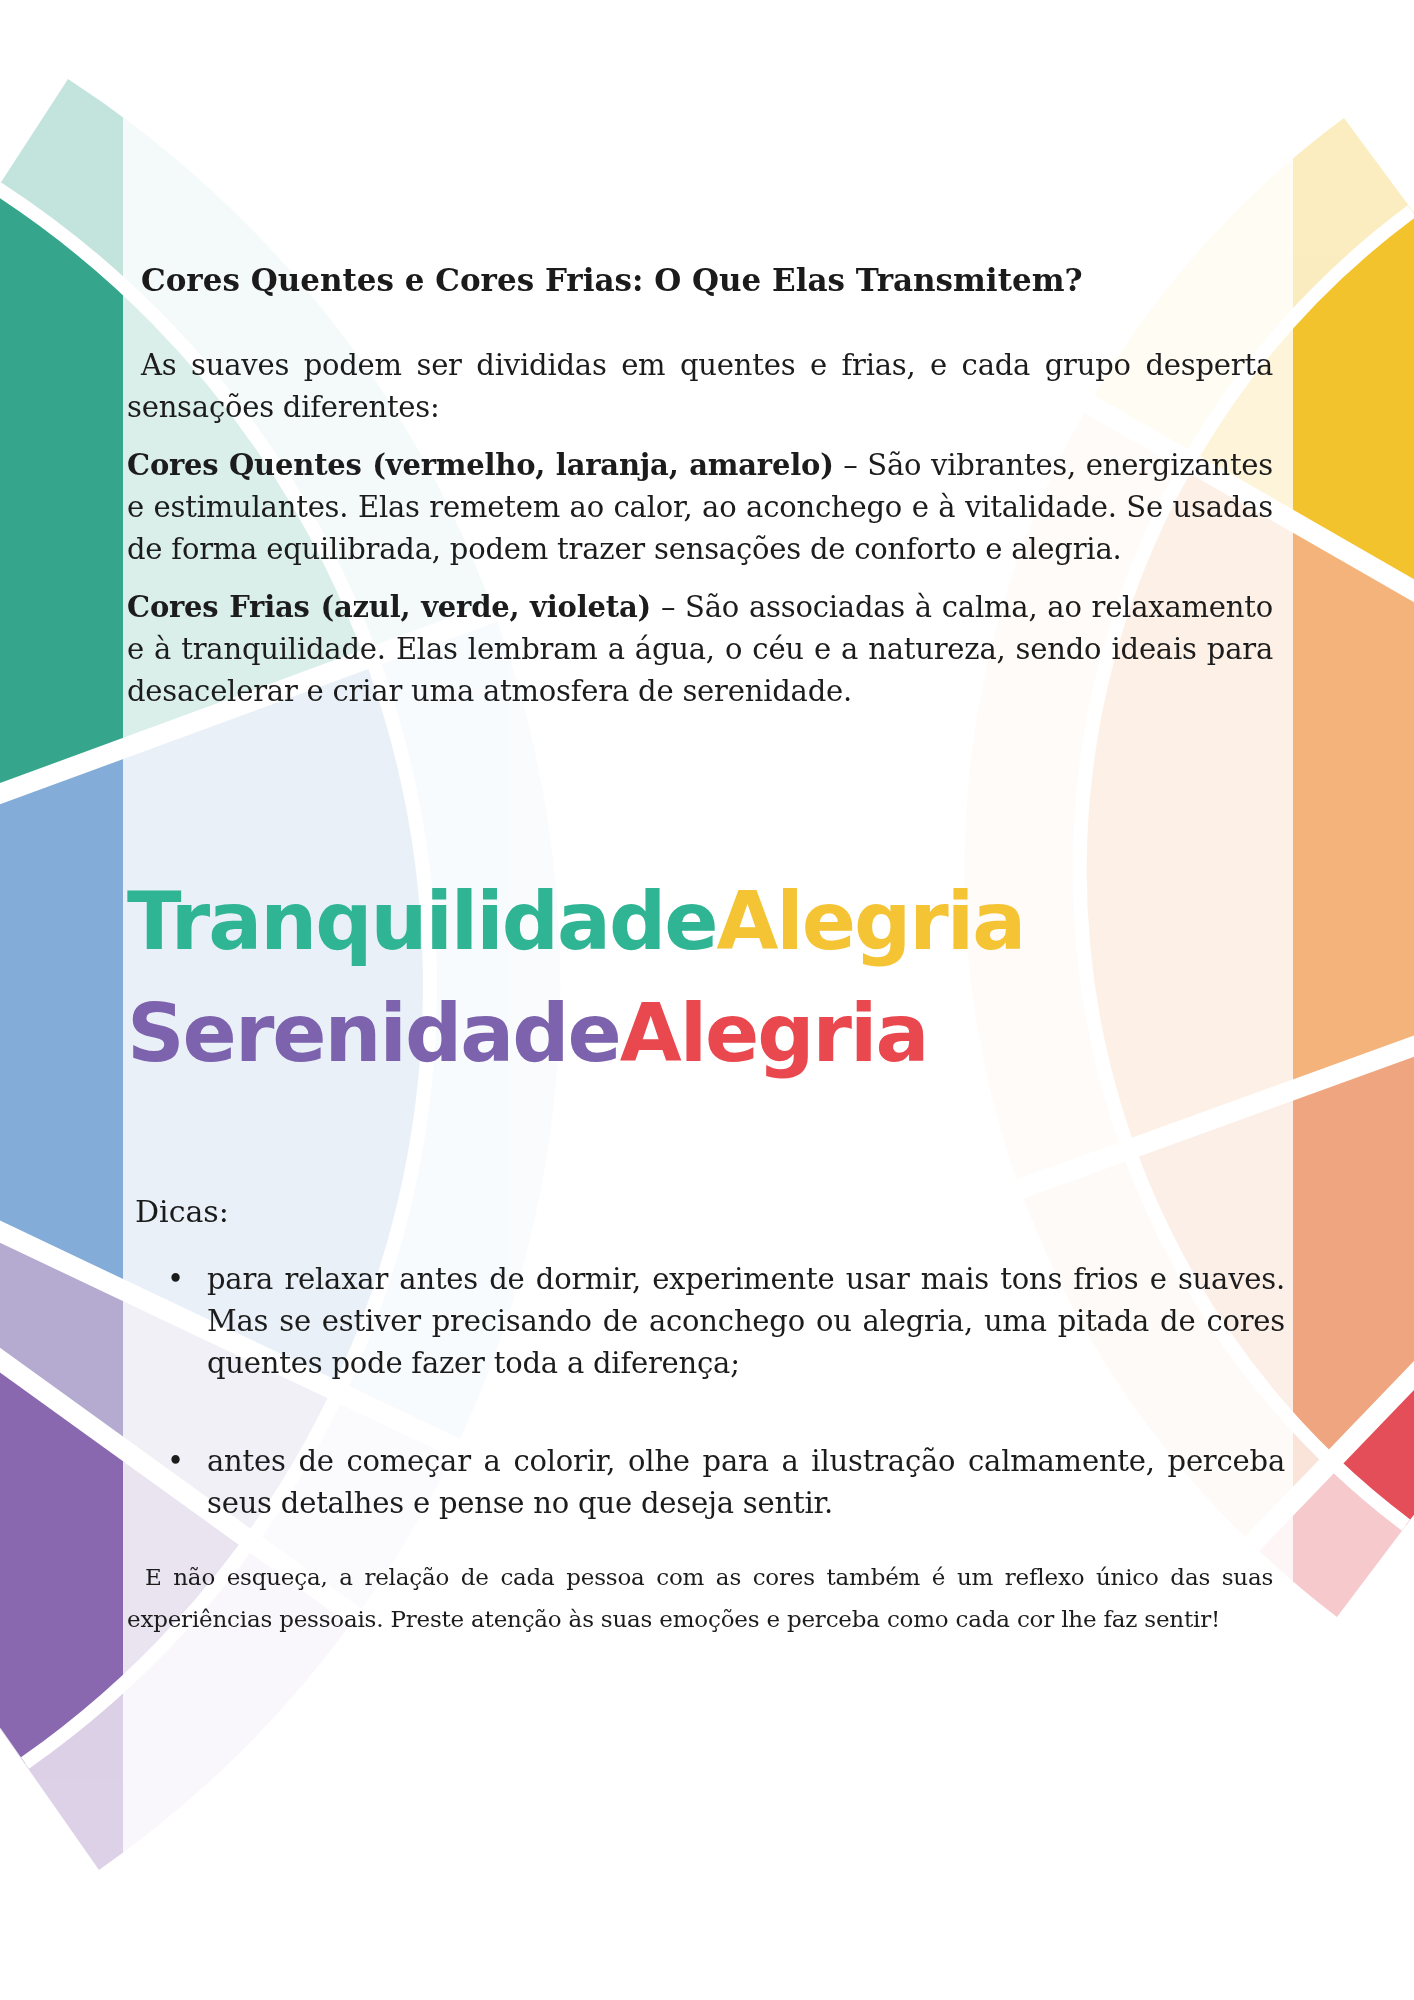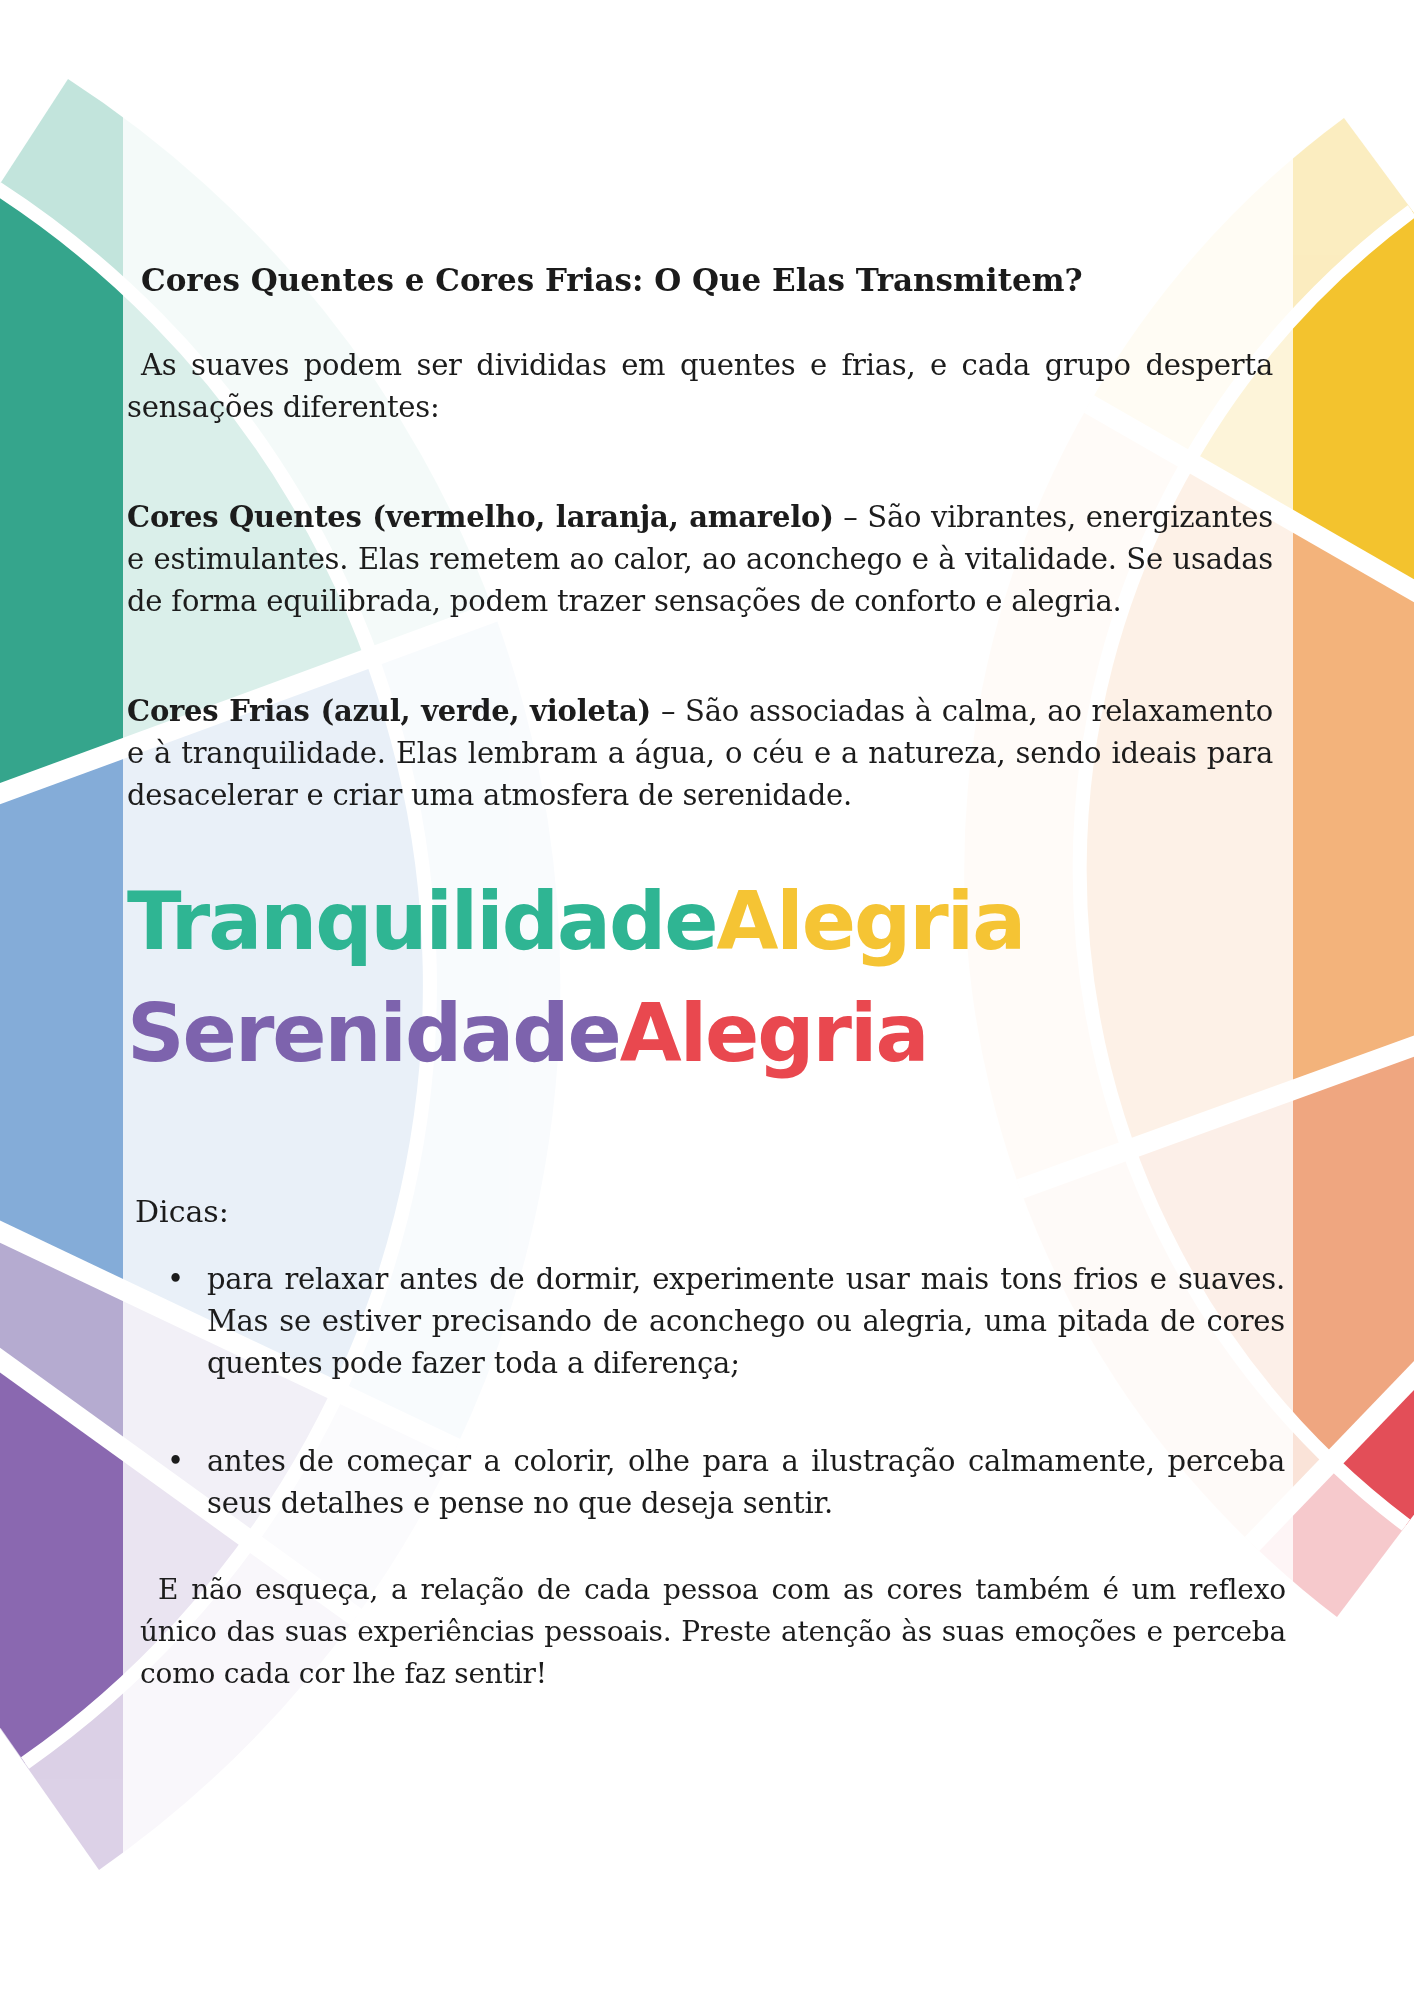--- a/index.html
+++ b/index.html
@@ -22,21 +22,21 @@
   .doc-heading{
     margin:258px 0 0 0;
     padding-left:14px;
     font-size:31px;line-height:44px;font-weight:bold;color:#1b1b1b;
   }
   .para{
     margin:0;font-size:29px;line-height:42px;
     text-align:justify;letter-spacing:-0.2px;
   }
   .para.intro{margin-top:42px;text-indent:14px;}
-  .para.block{margin-top:68px;}
+  .para.block{margin-top:16px;}
   .para .lead{font-weight:bold;}
   .words{
     position:absolute;left:0;top:872px;width:1146px;
   }
   .word-row{
     display:flex;justify-content:flex-start;align-items:baseline;
     width:1146px;height:112px;
   }
   .big-word{
     font-family:"DejaVu Sans","Liberation Sans",sans-serif;
@@ -54,22 +54,22 @@
     position:relative;
     margin:0 0 56px 0;padding-left:68px;
     font-size:29px;line-height:42px;text-align:justify;letter-spacing:-0.2px;
   }
   .tips-list li::before{
     content:"•";
     position:absolute;left:28px;top:0;
     font-size:29px;line-height:42px;color:#1c1c1c;
   }
   .closing{
-    position:absolute;left:0;top:1556px;width:1146px;margin:13px;
-    font-size:28px;line-height:42px;text-align:justify;
+    position:absolute;left:0;top:1556px;width:1146px;margin:0;
+    font-size:23px;line-height:42px;text-align:justify;
     text-indent:18px;letter-spacing:-0.2px;
   }
 </style>
 </head>
 <body>
 
 <div class="page">
 
   <svg class="decor-svg" viewBox="0 0 1414 2000" xmlns="http://www.w3.org/2000/svg" aria-hidden="true">
 

